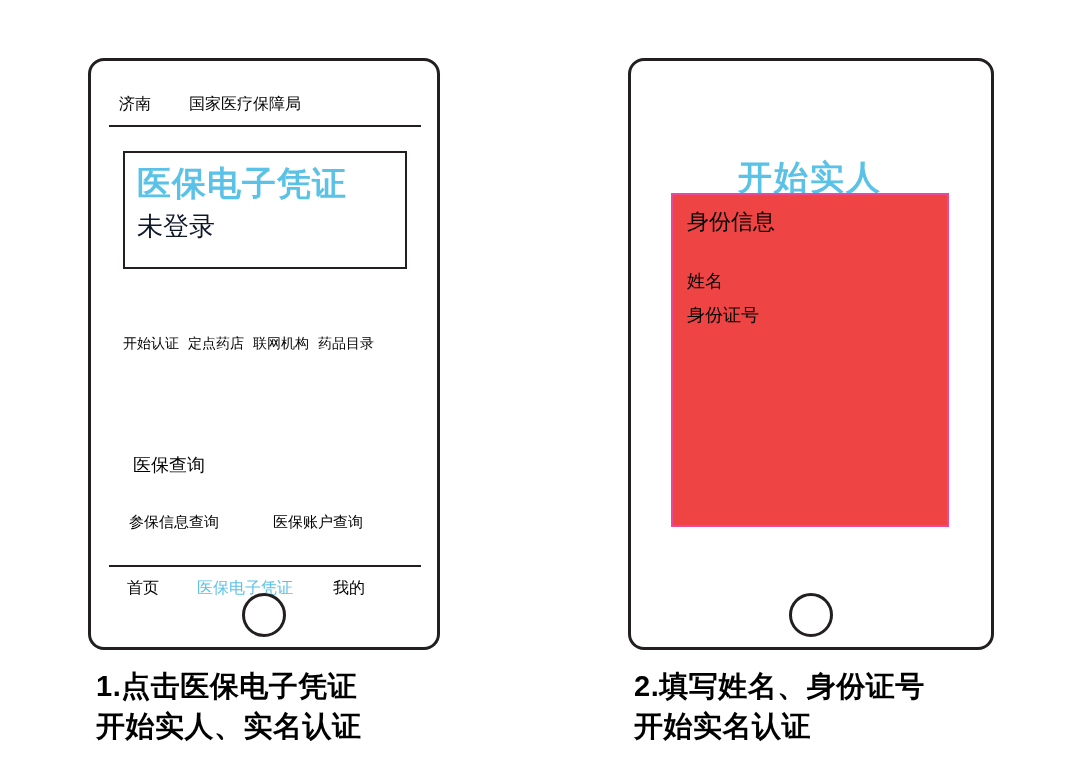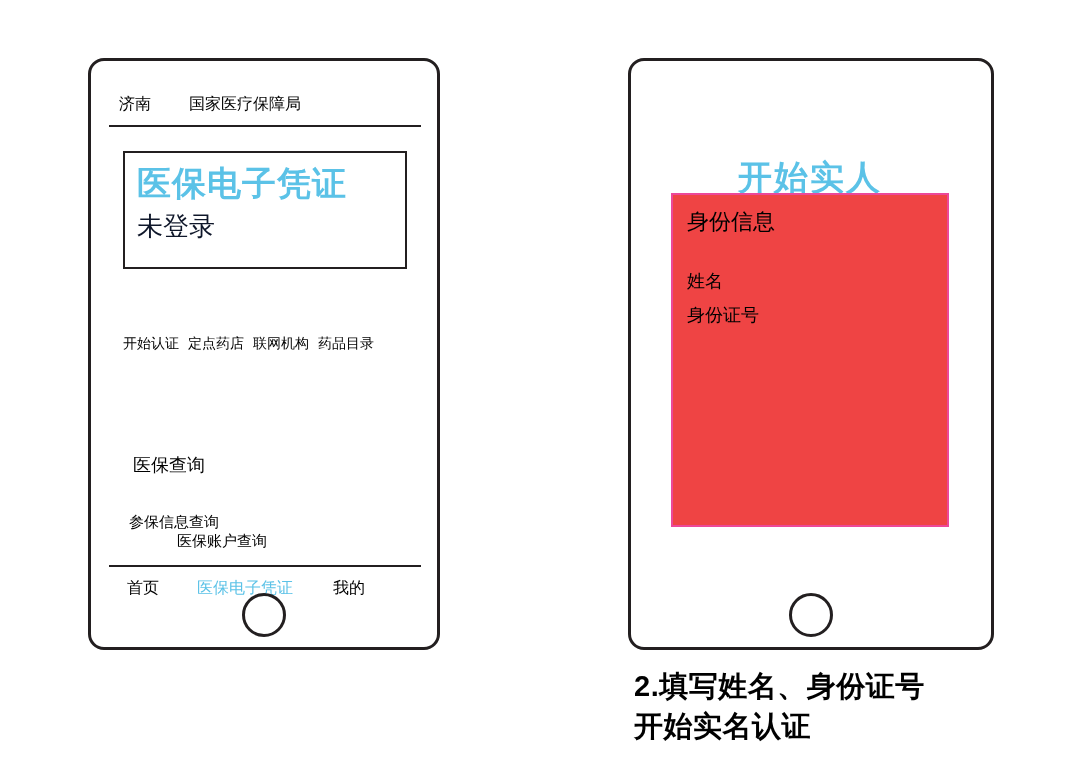--- a/index.html
+++ b/index.html
@@ -137,21 +137,20 @@
     font-size: 18px;
   }
 
   .row-query-2 {
     position: absolute;
     left: 14px;
     top: 430px;
     width: 290px;
     display: flex;
     font-size: 15px;
-    flex-direction: column;
   }
   .row-query-2 .q2a { margin-left: 6px; }
   .row-query-2 .q2b { margin-left: 54px; }
 
   .tabbar {
     position: absolute;
     left: 0;
     top: 482px;
     width: 312px;
     height: 44px;
@@ -296,16 +295,18 @@
         <span class="fld-name">姓名</span>
         <span class="fld-idno">身份证号</span>
 
       </div>
 
     </div>
 
     <div class="home-button"></div>
   </div>
 
+  <div class="caption" id="caption-1">1.点击医保电子凭证
+开始实人、实名认证</div>
   <div class="caption" id="caption-2">2.填写姓名、身份证号
 开始实名认证</div>
 
 </div>
 
 </body></html>

